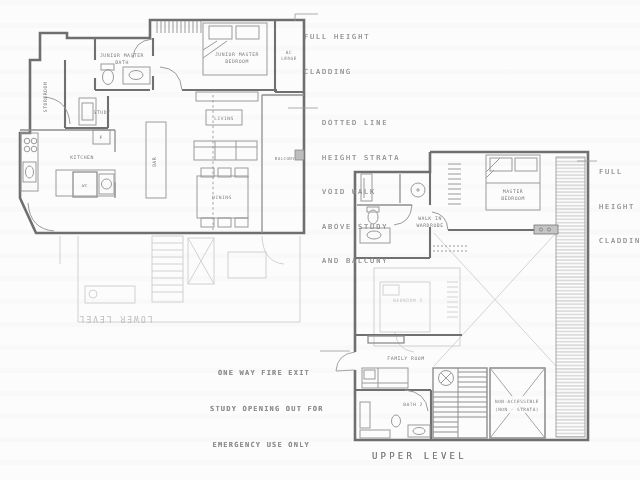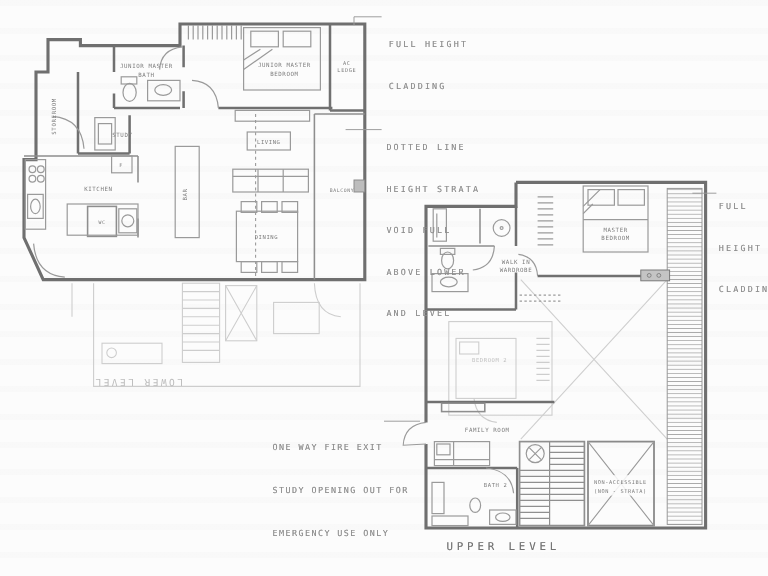--- a/index.html
+++ b/index.html
@@ -9,24 +9,24 @@
     background-image:repeating-linear-gradient(180deg, rgba(190,190,190,0.05) 0 5px, rgba(255,255,255,0) 5px 23px);
     font-family:"DejaVu Sans Mono", monospace;
   }
   svg text{font-family:"DejaVu Sans Mono", monospace; fill:#7d7d7d; letter-spacing:0.5px;}
   .t48{font-size:4.8px;} .t46{font-size:4.6px;} .t44{font-size:4.4px;} .t40{font-size:4px;}
   .ghosttxt{fill:#c2c2c2;}
   .anno{
     position:absolute;font-size:7px;letter-spacing:1.8px;line-height:11.5px;
     color:#8e8e8e;white-space:pre;text-shadow:0 0 0.4px rgba(130,130,130,0.55);
   }
-  .anno-cladding-top{left:324px;top:9px;}
+  .anno-cladding-top{left:304px;top:9px;}
   .anno-strata{left:322px;top:95px;}
   .anno-cladding-right{left:599px;top:144px;}
-  .anno-fire{left:227px;top:343px;width:100px;text-align:left;letter-spacing:1.2px;line-height:12px;}
+  .anno-fire{left:210px;top:343px;width:100px;text-align:right;letter-spacing:1.2px;line-height:12px;font-weight:bold;}
   .upper-level{position:absolute;left:372px;top:451px;font-size:9px;letter-spacing:3.2px;color:#737373;text-shadow:0 0 0.4px rgba(120,120,120,0.5);}
   .lower-ghost-label{
     position:absolute;left:70px;top:314px;width:90px;font-size:8px;letter-spacing:2px;
     color:#bdbdbd;transform:rotate(180deg);filter:blur(0.35px);text-align:center;
   }
 </style>
 </head>
 <body>
 
 <div class="canvas">
@@ -228,23 +228,23 @@
 
   
   <div class="anno anno-cladding-top">
     <div>FULL HEIGHT</div>
     <div>CLADDING</div>
   </div>
 
   <div class="anno anno-strata">
     <div>DOTTED LINE</div>
     <div>HEIGHT STRATA</div>
-    <div>VOID FULL</div>
-    <div>ABOVE LOWER</div>
-    <div>AND LEVEL</div>
+    <div>VOID WALK</div>
+    <div>ABOVE STUDY</div>
+    <div>AND BALCONY</div>
   </div>
 
   <div class="anno anno-cladding-right">
     <div>FULL</div>
     <div>HEIGHT</div>
     <div>CLADDING</div>
   </div>
 
   <div class="anno anno-fire">
     <div>ONE WAY FIRE EXIT</div>

